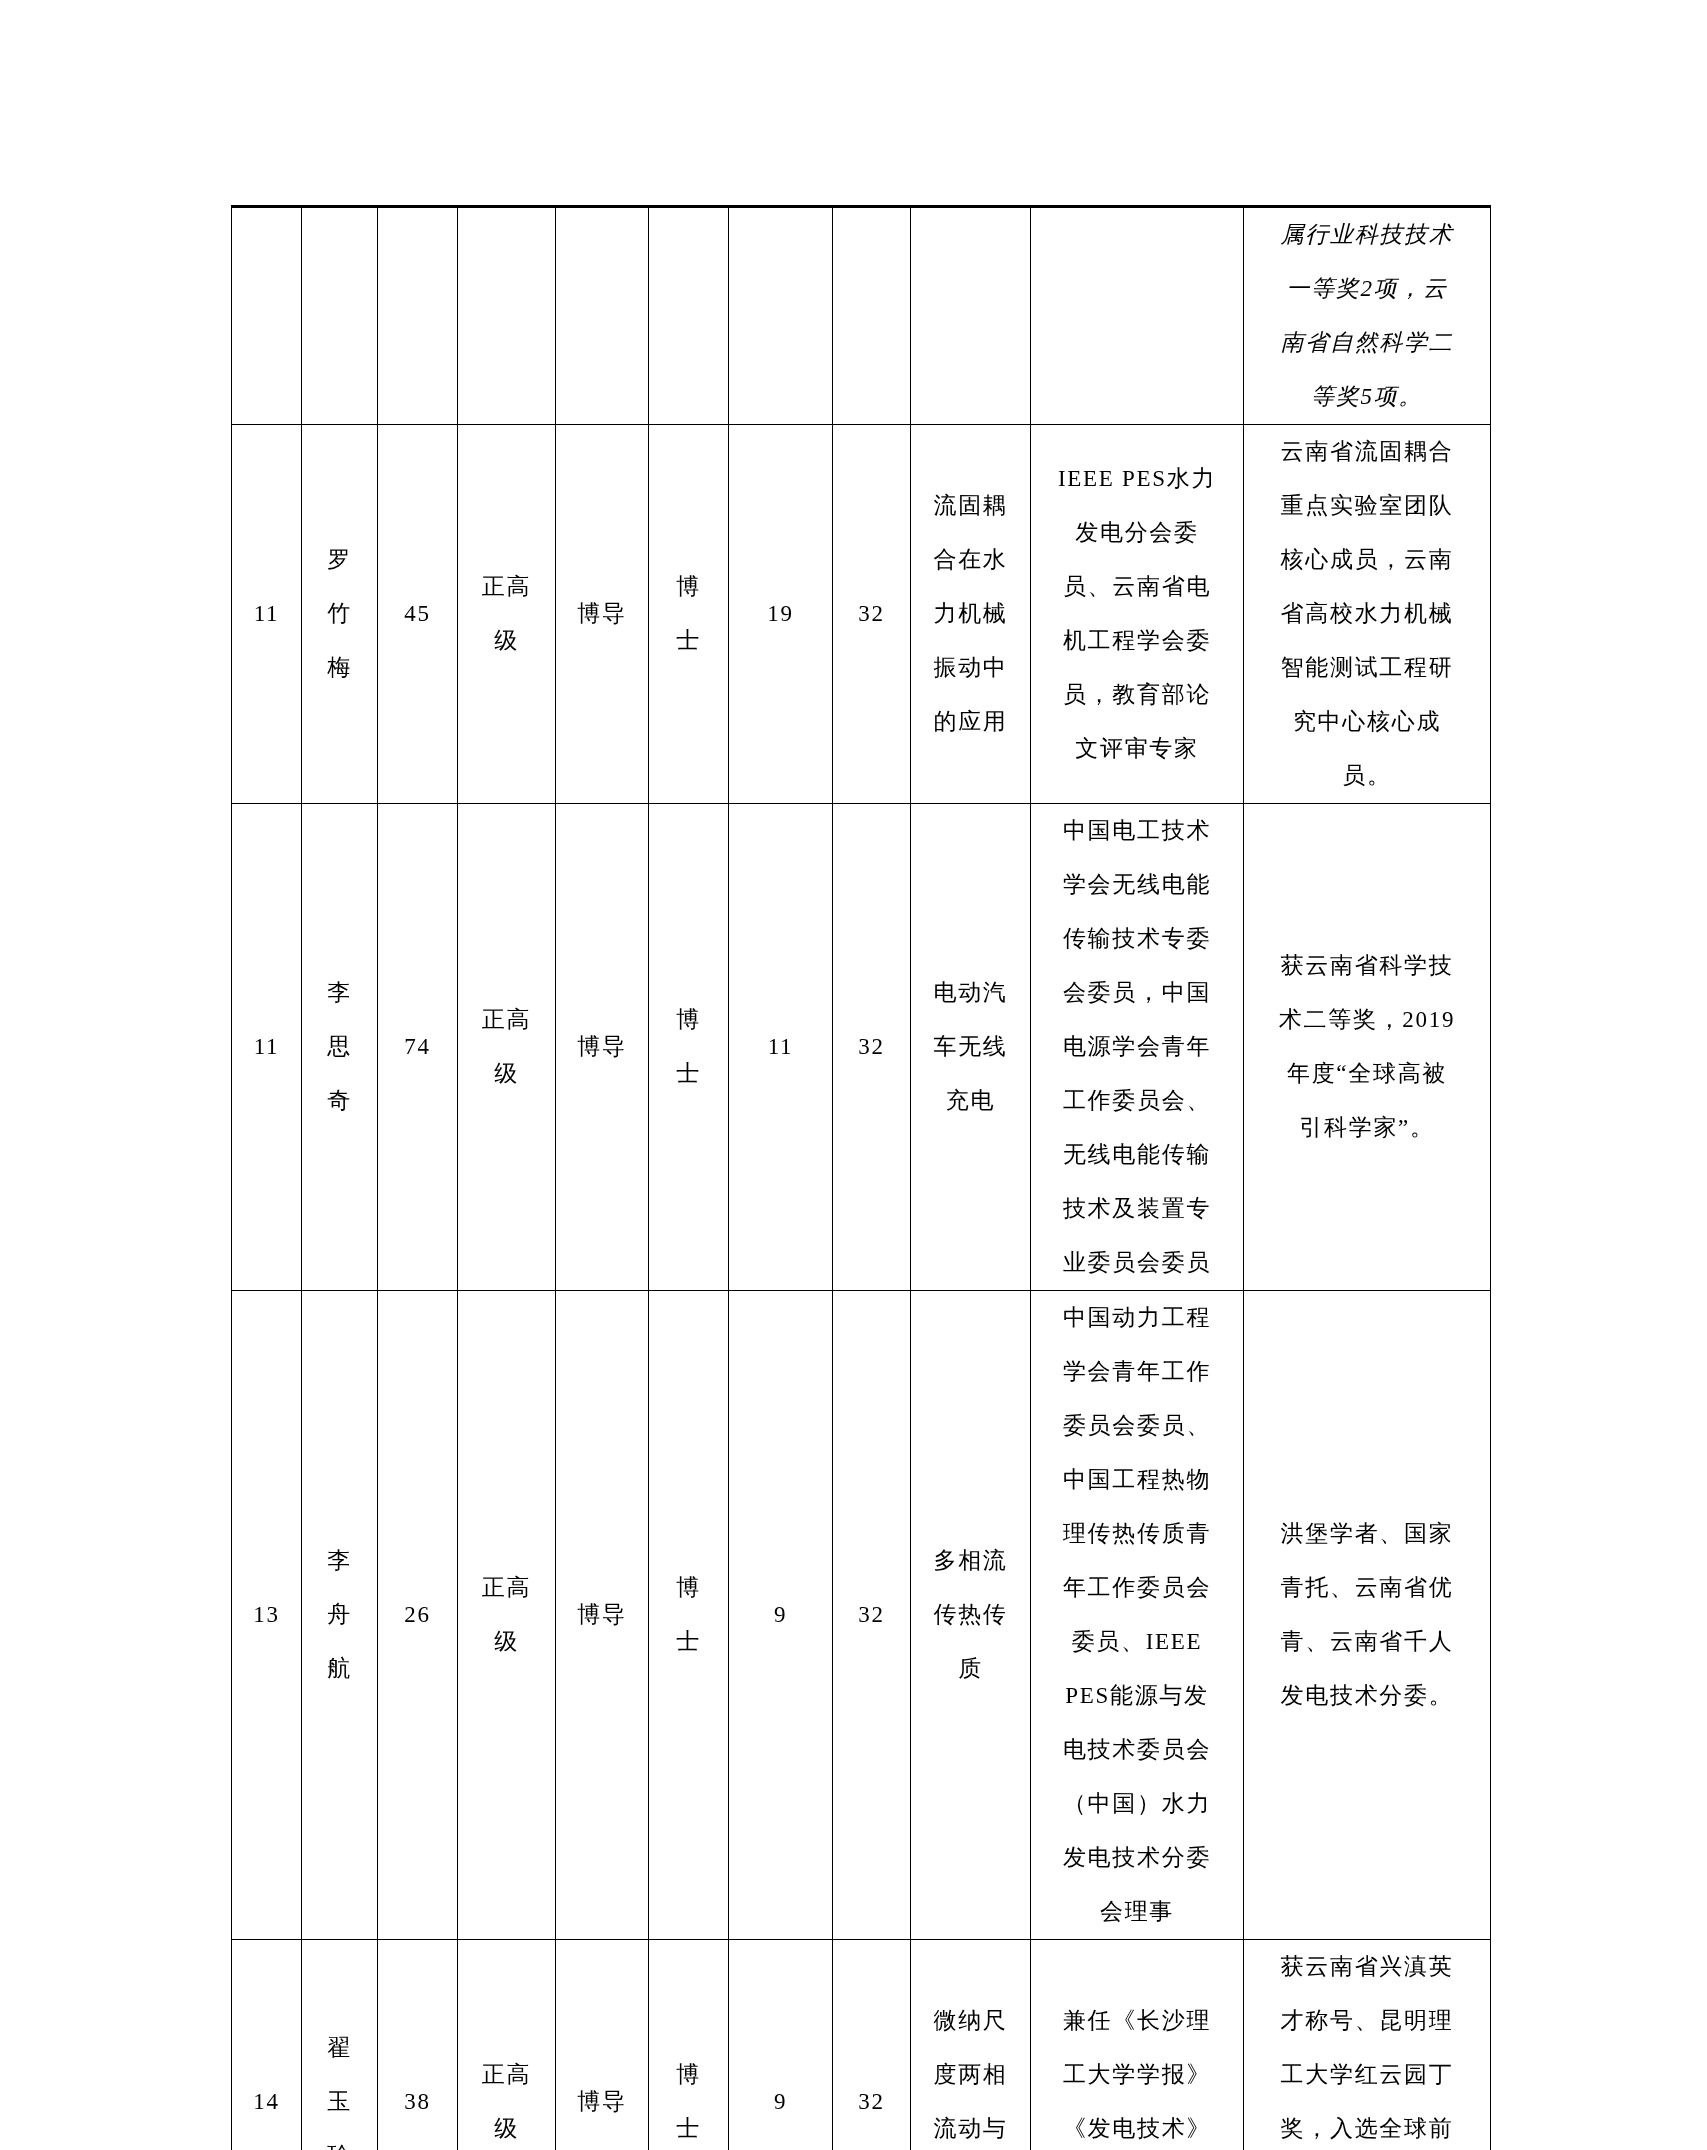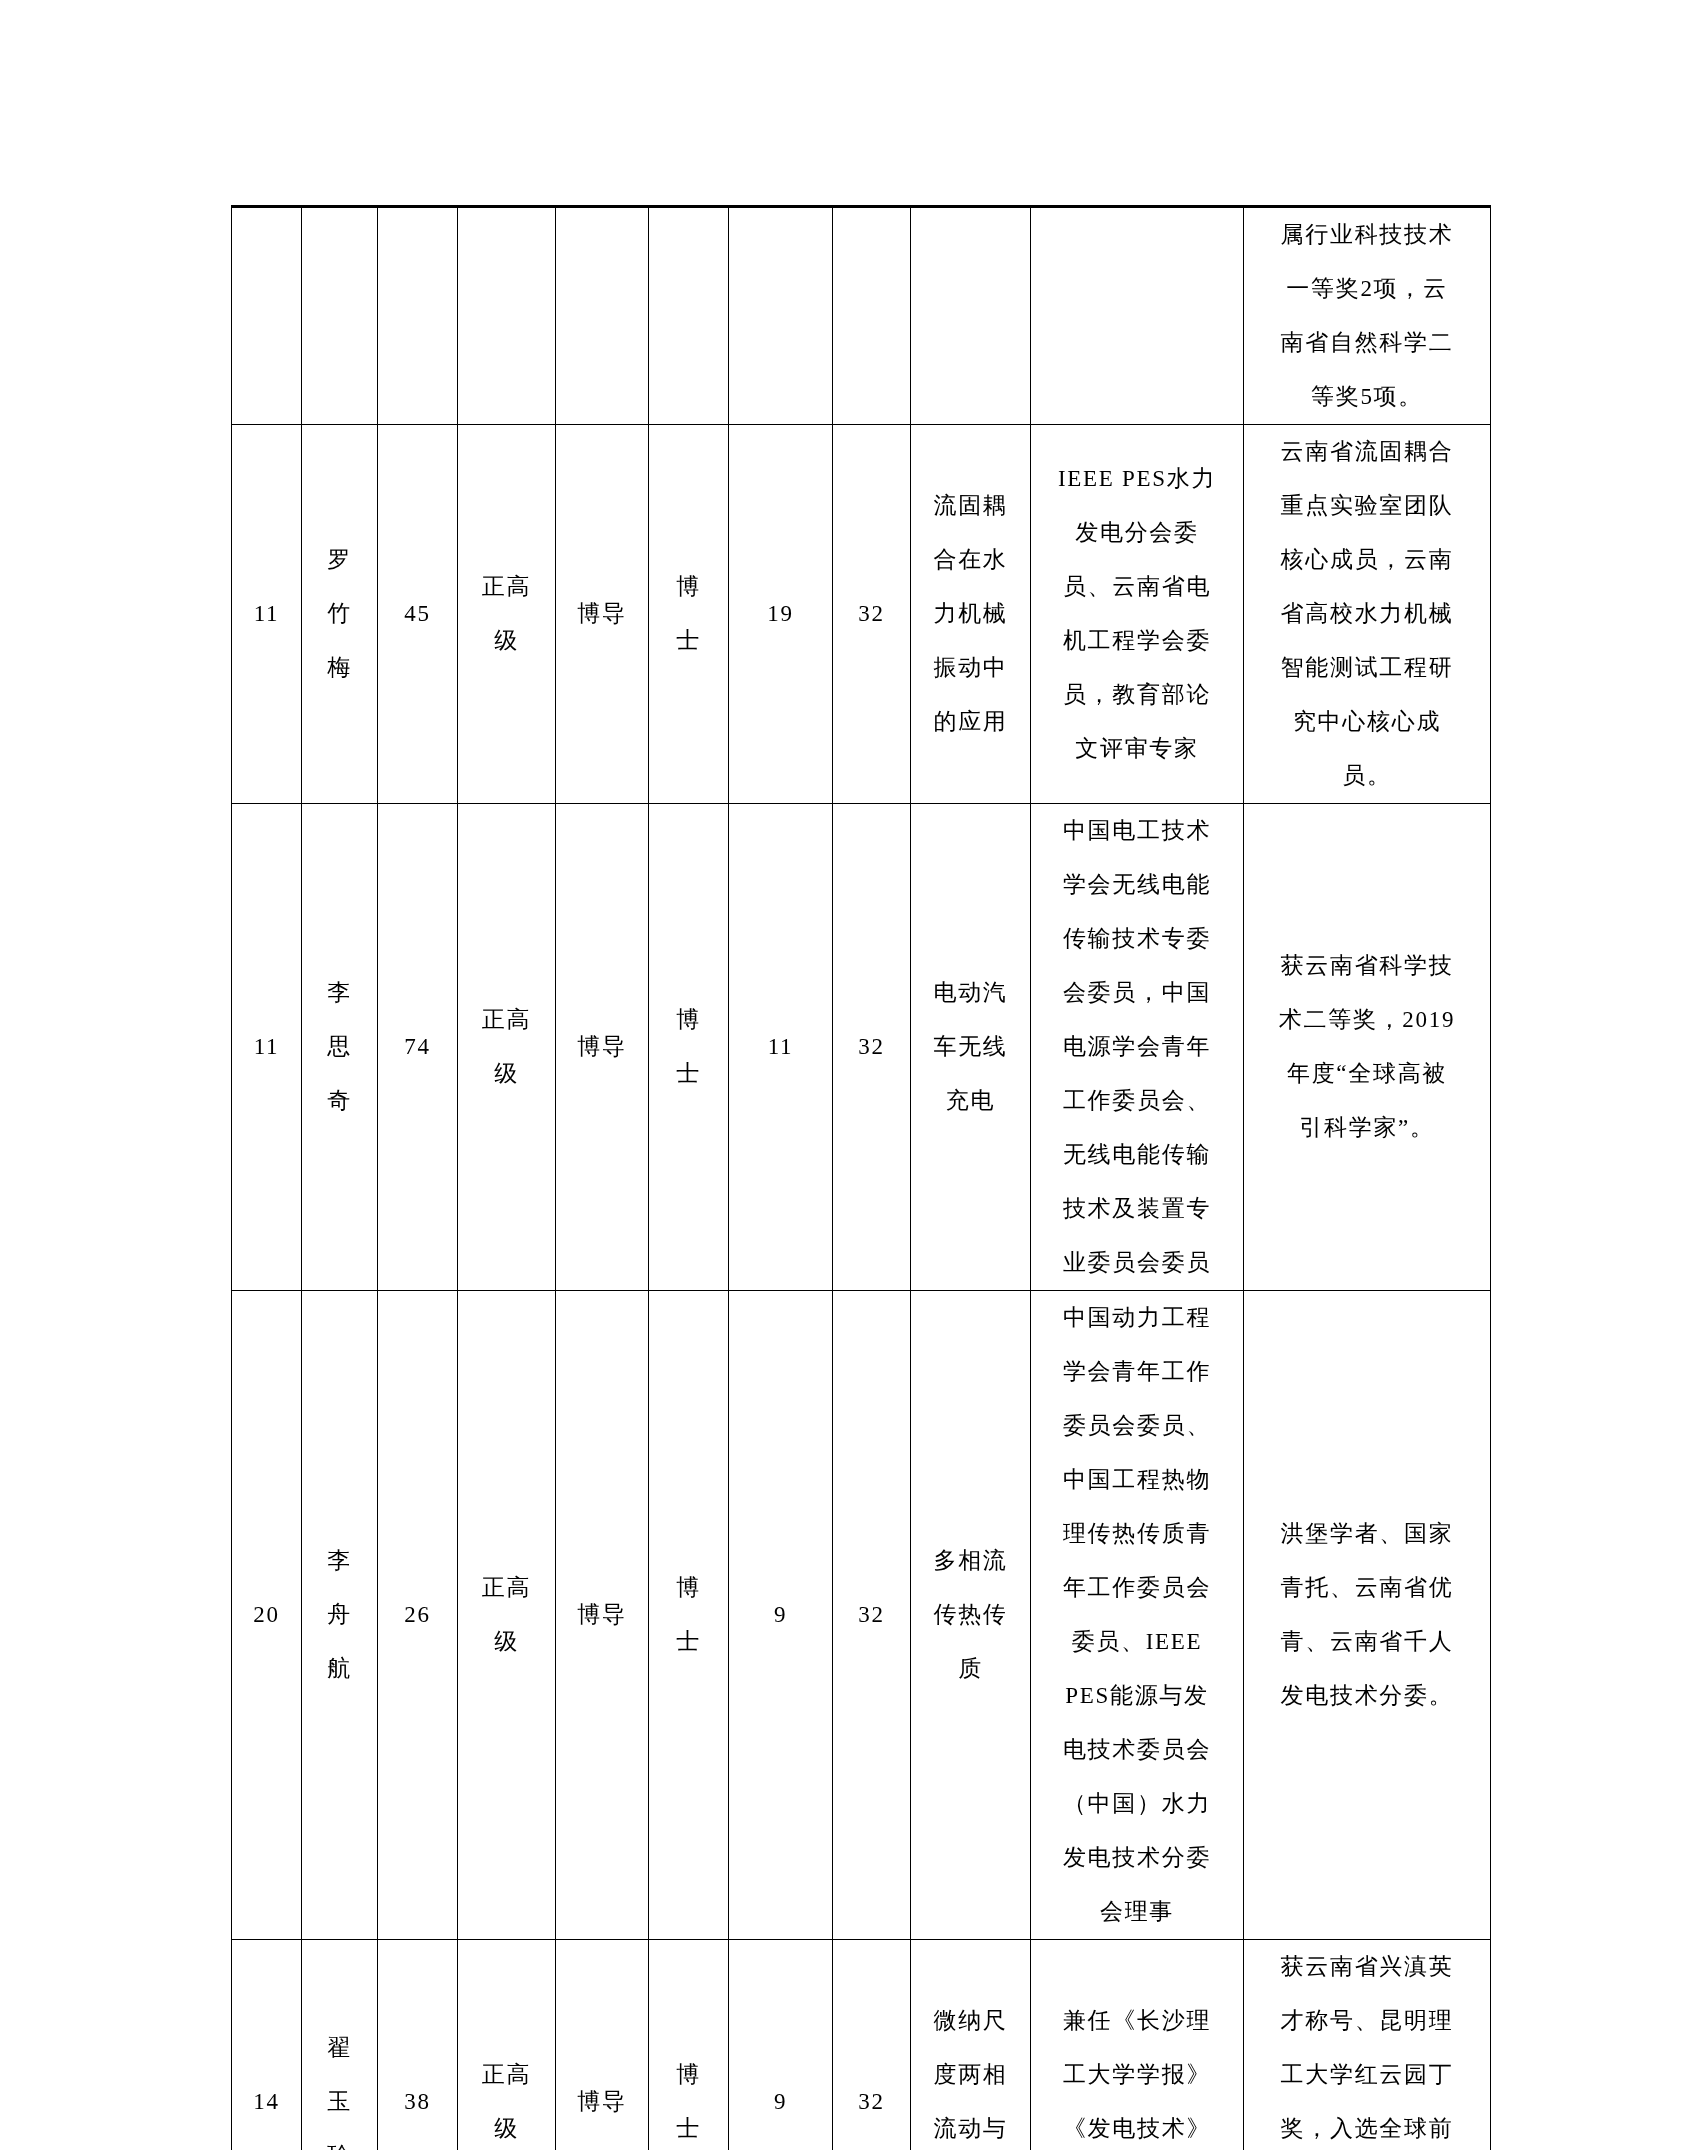--- a/index.html
+++ b/index.html
@@ -25,21 +25,21 @@
     vertical-align:middle;
     white-space:pre-line;
     font-size:23px;
     letter-spacing:1.7px;
     line-height:54px;
     padding:0 7.7px;
     overflow:hidden;
   }
   
   tr.row-carry td{border-top-width:3.4px;}
-  tr.row-carry{height:190px;}
+  tr.row-carry{height:190px;font-style:italic;}
   tr.row-11{height:320px;}
   tr.row-12{height:426px;}
   tr.row-13{height:555px;}
   tr.row-14{height:289px;}
   td.narrowlh{line-height:46px;}
 </style>
 </head>
 <body>
 
 <div class="page">
@@ -135,21 +135,21 @@
 无线电能传输
 技术及装置专
 业委员会委员</td>
         <td class="narrowlh">获云南省科学技
 术二等奖，2019
 年度“全球高被
 引科学家”。</td>
       </tr>
 
       <tr class="row-13">
-        <td>20</td>
+        <td>13</td>
         <td>李
 舟
 航</td>
         <td>26</td>
         <td>正高
 级</td>
         <td>博导</td>
         <td>博
 士</td>
         <td>9</td>

